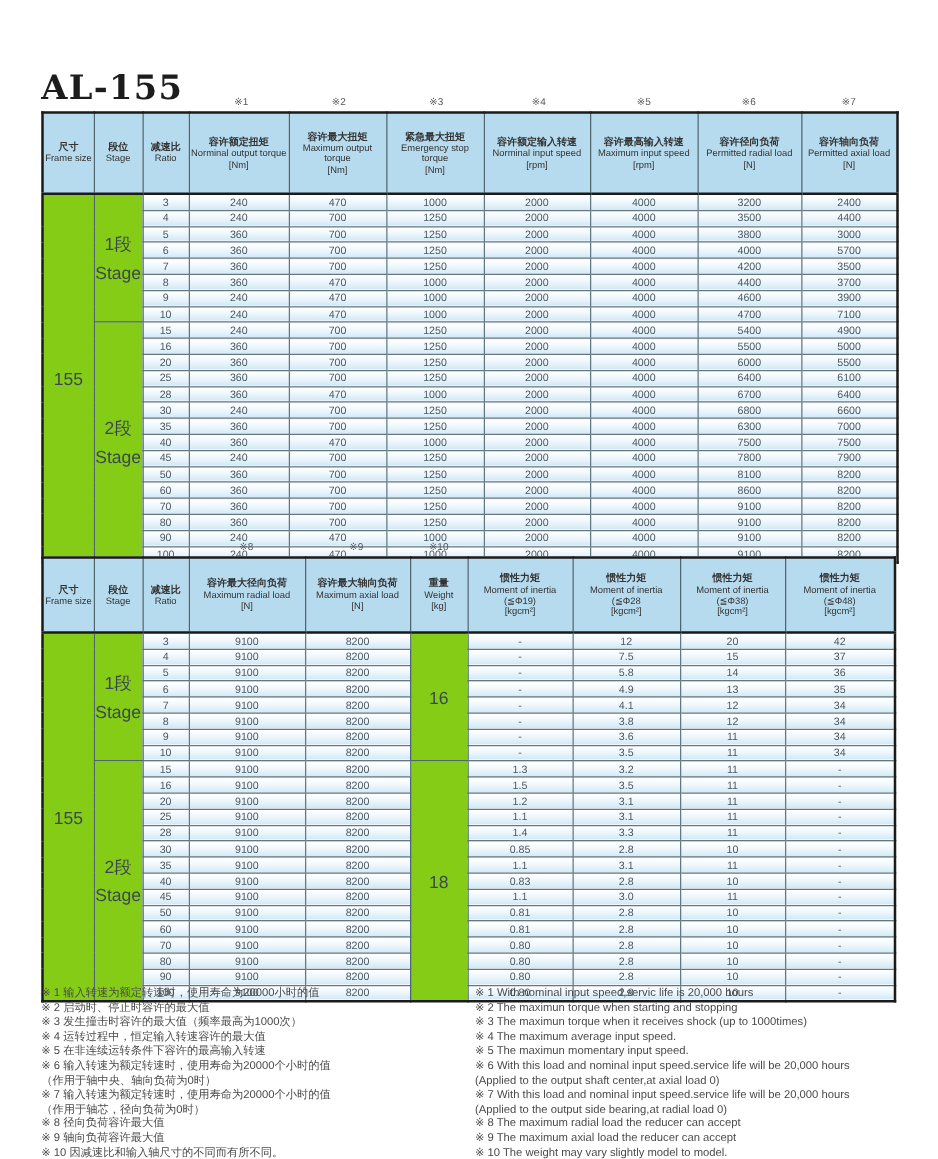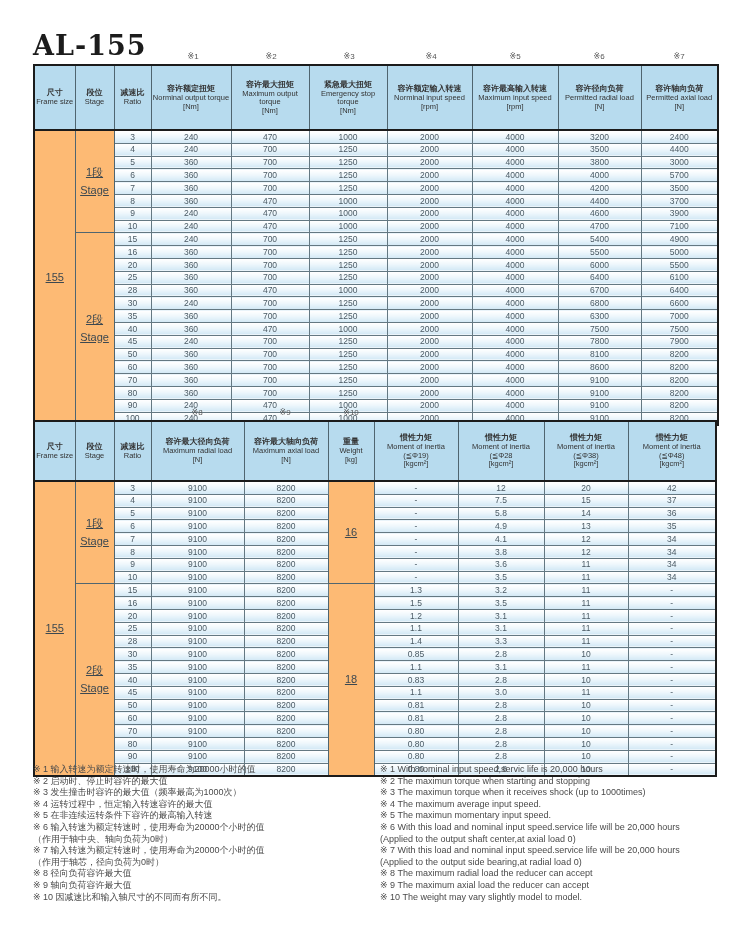--- a/index.html
+++ b/index.html
@@ -1,33 +1,33 @@
 <!DOCTYPE html>
 <html><head>
 <meta charset="utf-8">
 <style>
   html,body{margin:0;padding:0;background:#ffffff;width:750px;height:927px;overflow:hidden;}
   body{font-family:"Liberation Sans","DejaVu Sans",sans-serif;color:#3c4850;-webkit-font-smoothing:antialiased;}
-  .page{position:relative;width:750px;height:899px;}
+  .page{position:relative;width:750px;height:899px;margin-top:25px;}
   .title{position:absolute;left:33px;top:30px;font-family:"DejaVu Serif","Liberation Serif",serif;
          font-weight:bold;font-size:27px;letter-spacing:1px;color:#1c1c1c;}
   .tablewrap{position:absolute;left:33px;}
   .wrap1{top:64px;}
   .wrap2{top:420px;}
   .markers{position:absolute;top:-12px;left:0;width:100%;height:12px;}
   .markers span{position:absolute;transform:translateX(-50%);font-size:8px;color:#555;white-space:nowrap;}
   table.spec{border-collapse:collapse;table-layout:fixed;border:2px solid #1b1b1b;background:#fff;}
   .spec th{background:#b7dbee;border:1px solid #4f6570;border-bottom:2px solid #1b1b1b;
            padding:1px 0;vertical-align:middle;font-weight:normal;}
   .spec th .hz{font-size:8px;font-weight:bold;color:#333;line-height:1.25;}
   .spec th .he{font-size:7.5px;color:#333;line-height:1.15;}
   .spec td{border:1px solid #647882;border-top:1px solid #9db3bf;text-align:center;
            font-size:8.5px;color:#4a5a64;height:11.8px;padding:0;line-height:1;
            background:linear-gradient(180deg,#ffffff 6%,#eef7fc 48%,#d2e8f5 100%);}
-  .spec td.merge{background:#fdba74;border:1px solid #4f6570;font-size:11px;color:#3c4850;text-decoration:underline;}
+  .spec td.merge{background:#84cc16;border:1px solid #4f6570;font-size:14px;color:#3c4850;}
   .spec td.merge .sline{line-height:1.6;}
   .h-t1{height:61px;}
   .h-t2{height:56px;}
   .notes{position:absolute;left:33px;top:764px;width:700px;display:flex;}
   .notes .zhcol{width:347px;}
   .notes .encol{width:353px;}
   .notes div.nline{font-size:9px;line-height:11.6px;color:#4a4a4a;white-space:nowrap;}
 </style>
 </head>
 <body>

